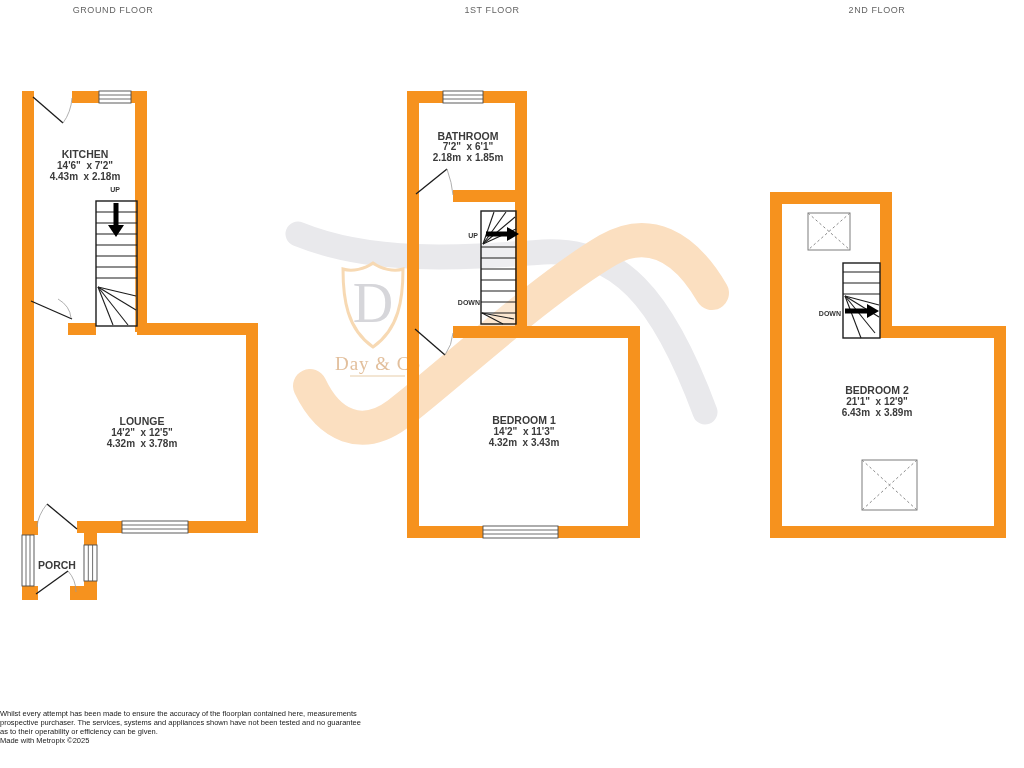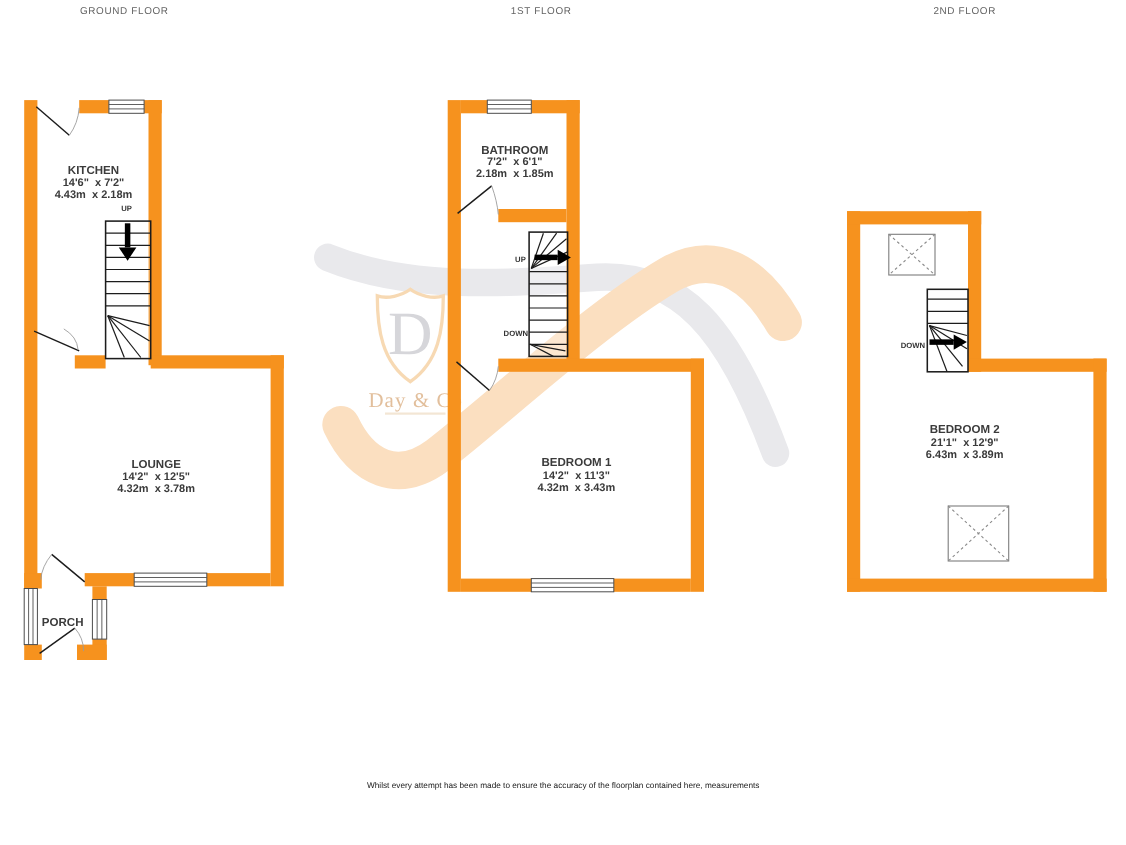--- a/index.html
+++ b/index.html
@@ -21,21 +21,21 @@
   .leaf{stroke:#1c1c1c;stroke-width:1.3;fill:none;}
   .swing{stroke:#9a9a9a;stroke-width:.8;fill:none;}
   .skylight{fill:#fff;stroke:#7d7d7d;stroke-width:1;}
   .skyx{stroke:#8a8a8a;stroke-width:1;stroke-dasharray:2.5 2.6;fill:none;}
   .swoosh-gray{stroke:var(--swoosh_gray);stroke-width:25;fill:none;stroke-linecap:round;}
   .swoosh-orange{stroke:var(--swoosh_orange);stroke-width:34;fill:none;stroke-linecap:round;}
   .shield{fill:#fff;fill-opacity:.55;stroke:var(--shield_outline);stroke-width:3;}
   .monogram{font:400 56px "Liberation Serif",serif;fill:var(--monogram);}
   .brand{font:400 19px "Liberation Serif",serif;fill:var(--brand);letter-spacing:1px;}
   .brand-rule{fill:#f3e6d4;}
-  .disclaimer{position:absolute;left:0;right:0;top:709px;text-align:center;
+  .disclaimer{position:absolute;left:0;right:0;top:709px;text-align:left;
       font:7.5px/9px "Liberation Sans",sans-serif;color:#1a1a1a;}
 </style>
 </head>
 <body>
 
 <div class="page">
 <svg width="1024" height="768" viewBox="0 0 1024 768" xml:space="preserve">
 
   <g>
     <path class="swoosh-gray" d="M 298 234 C 372 264, 458 258, 543 252 C 618 248, 662 296, 705 412"></path>
@@ -228,14 +228,17 @@
 
     <text class="updown" x="841" y="316" text-anchor="end">DOWN</text>
     <text class="room-name" x="877" y="394" text-anchor="middle">BEDROOM 2</text>
     <text class="dims" x="877" y="405" text-anchor="middle">21'1"  x 12'9"</text>
     <text class="dims" x="877" y="416" text-anchor="middle">6.43m  x 3.89m</text>
   </g>
 </svg>
 
 <div class="disclaimer">
   <div>Whilst every attempt has been made to ensure the accuracy of the floorplan contained here, measurements</div>
+  <div>prospective purchaser. The services, systems and appliances shown have not been tested and no guarantee</div>
+  <div>as to their operability or efficiency can be given.</div>
+  <div>Made with Metropix ©2025</div>
 </div>
 </div>
 
 </body></html>

